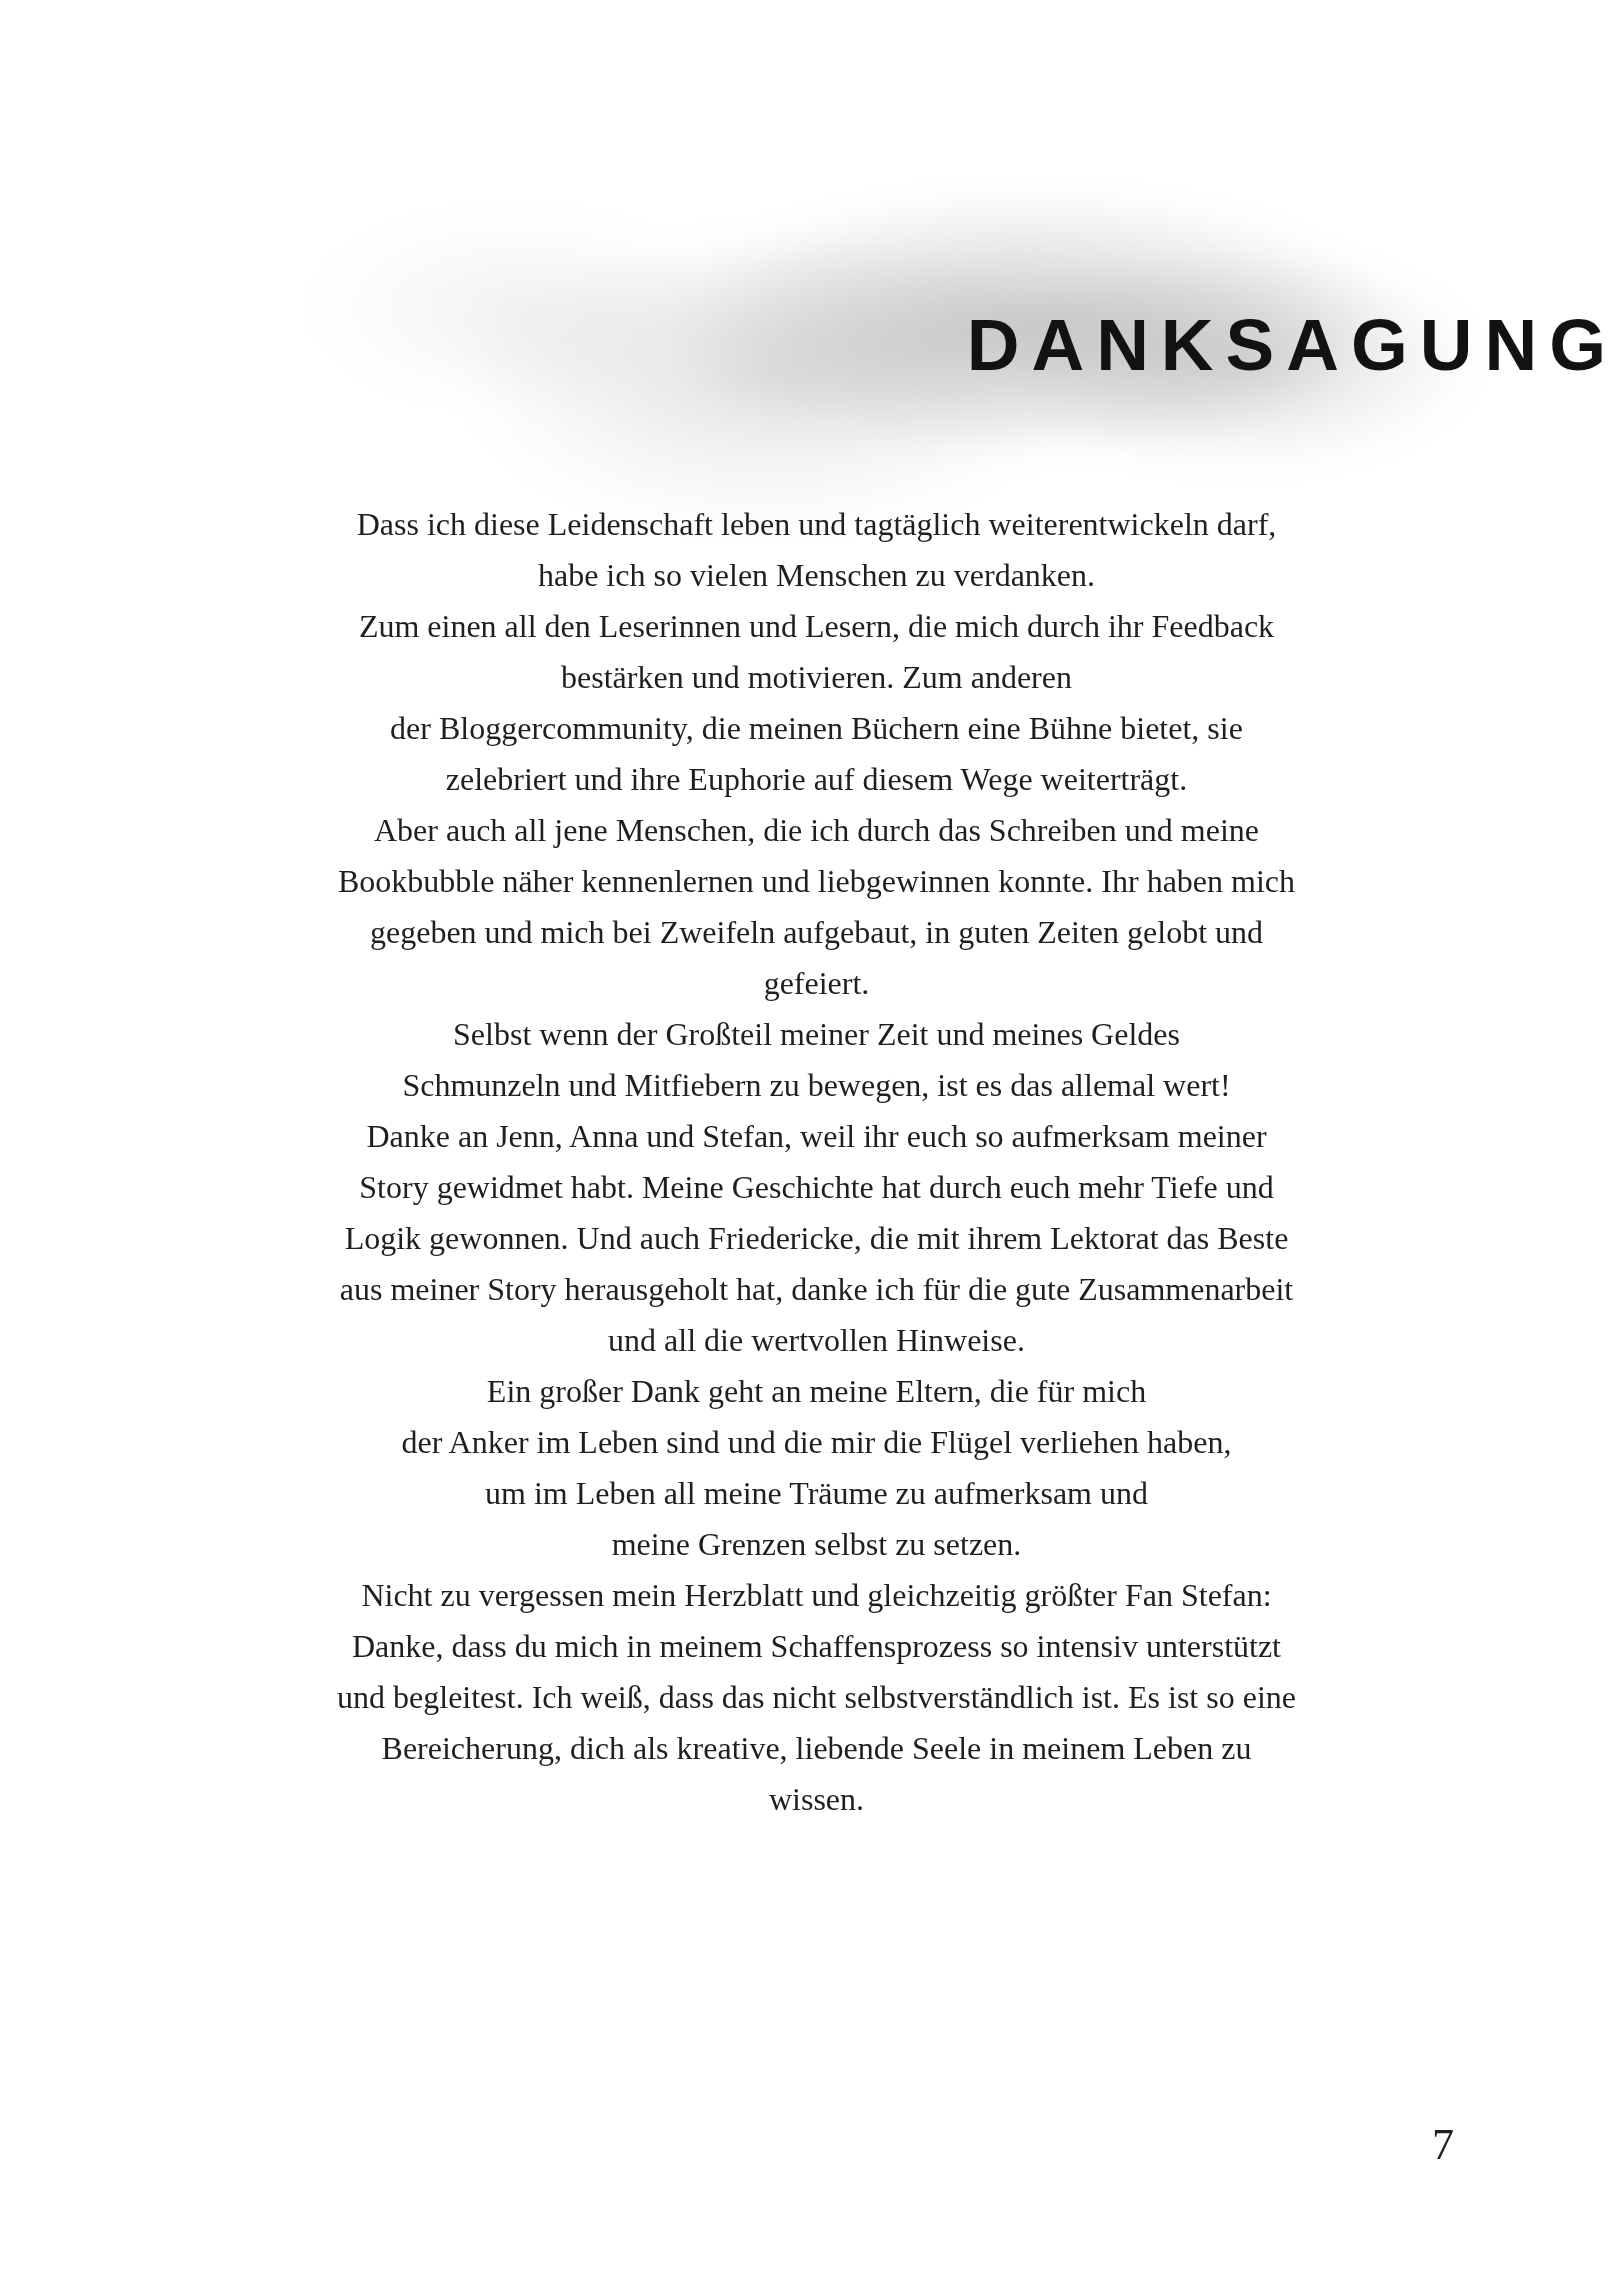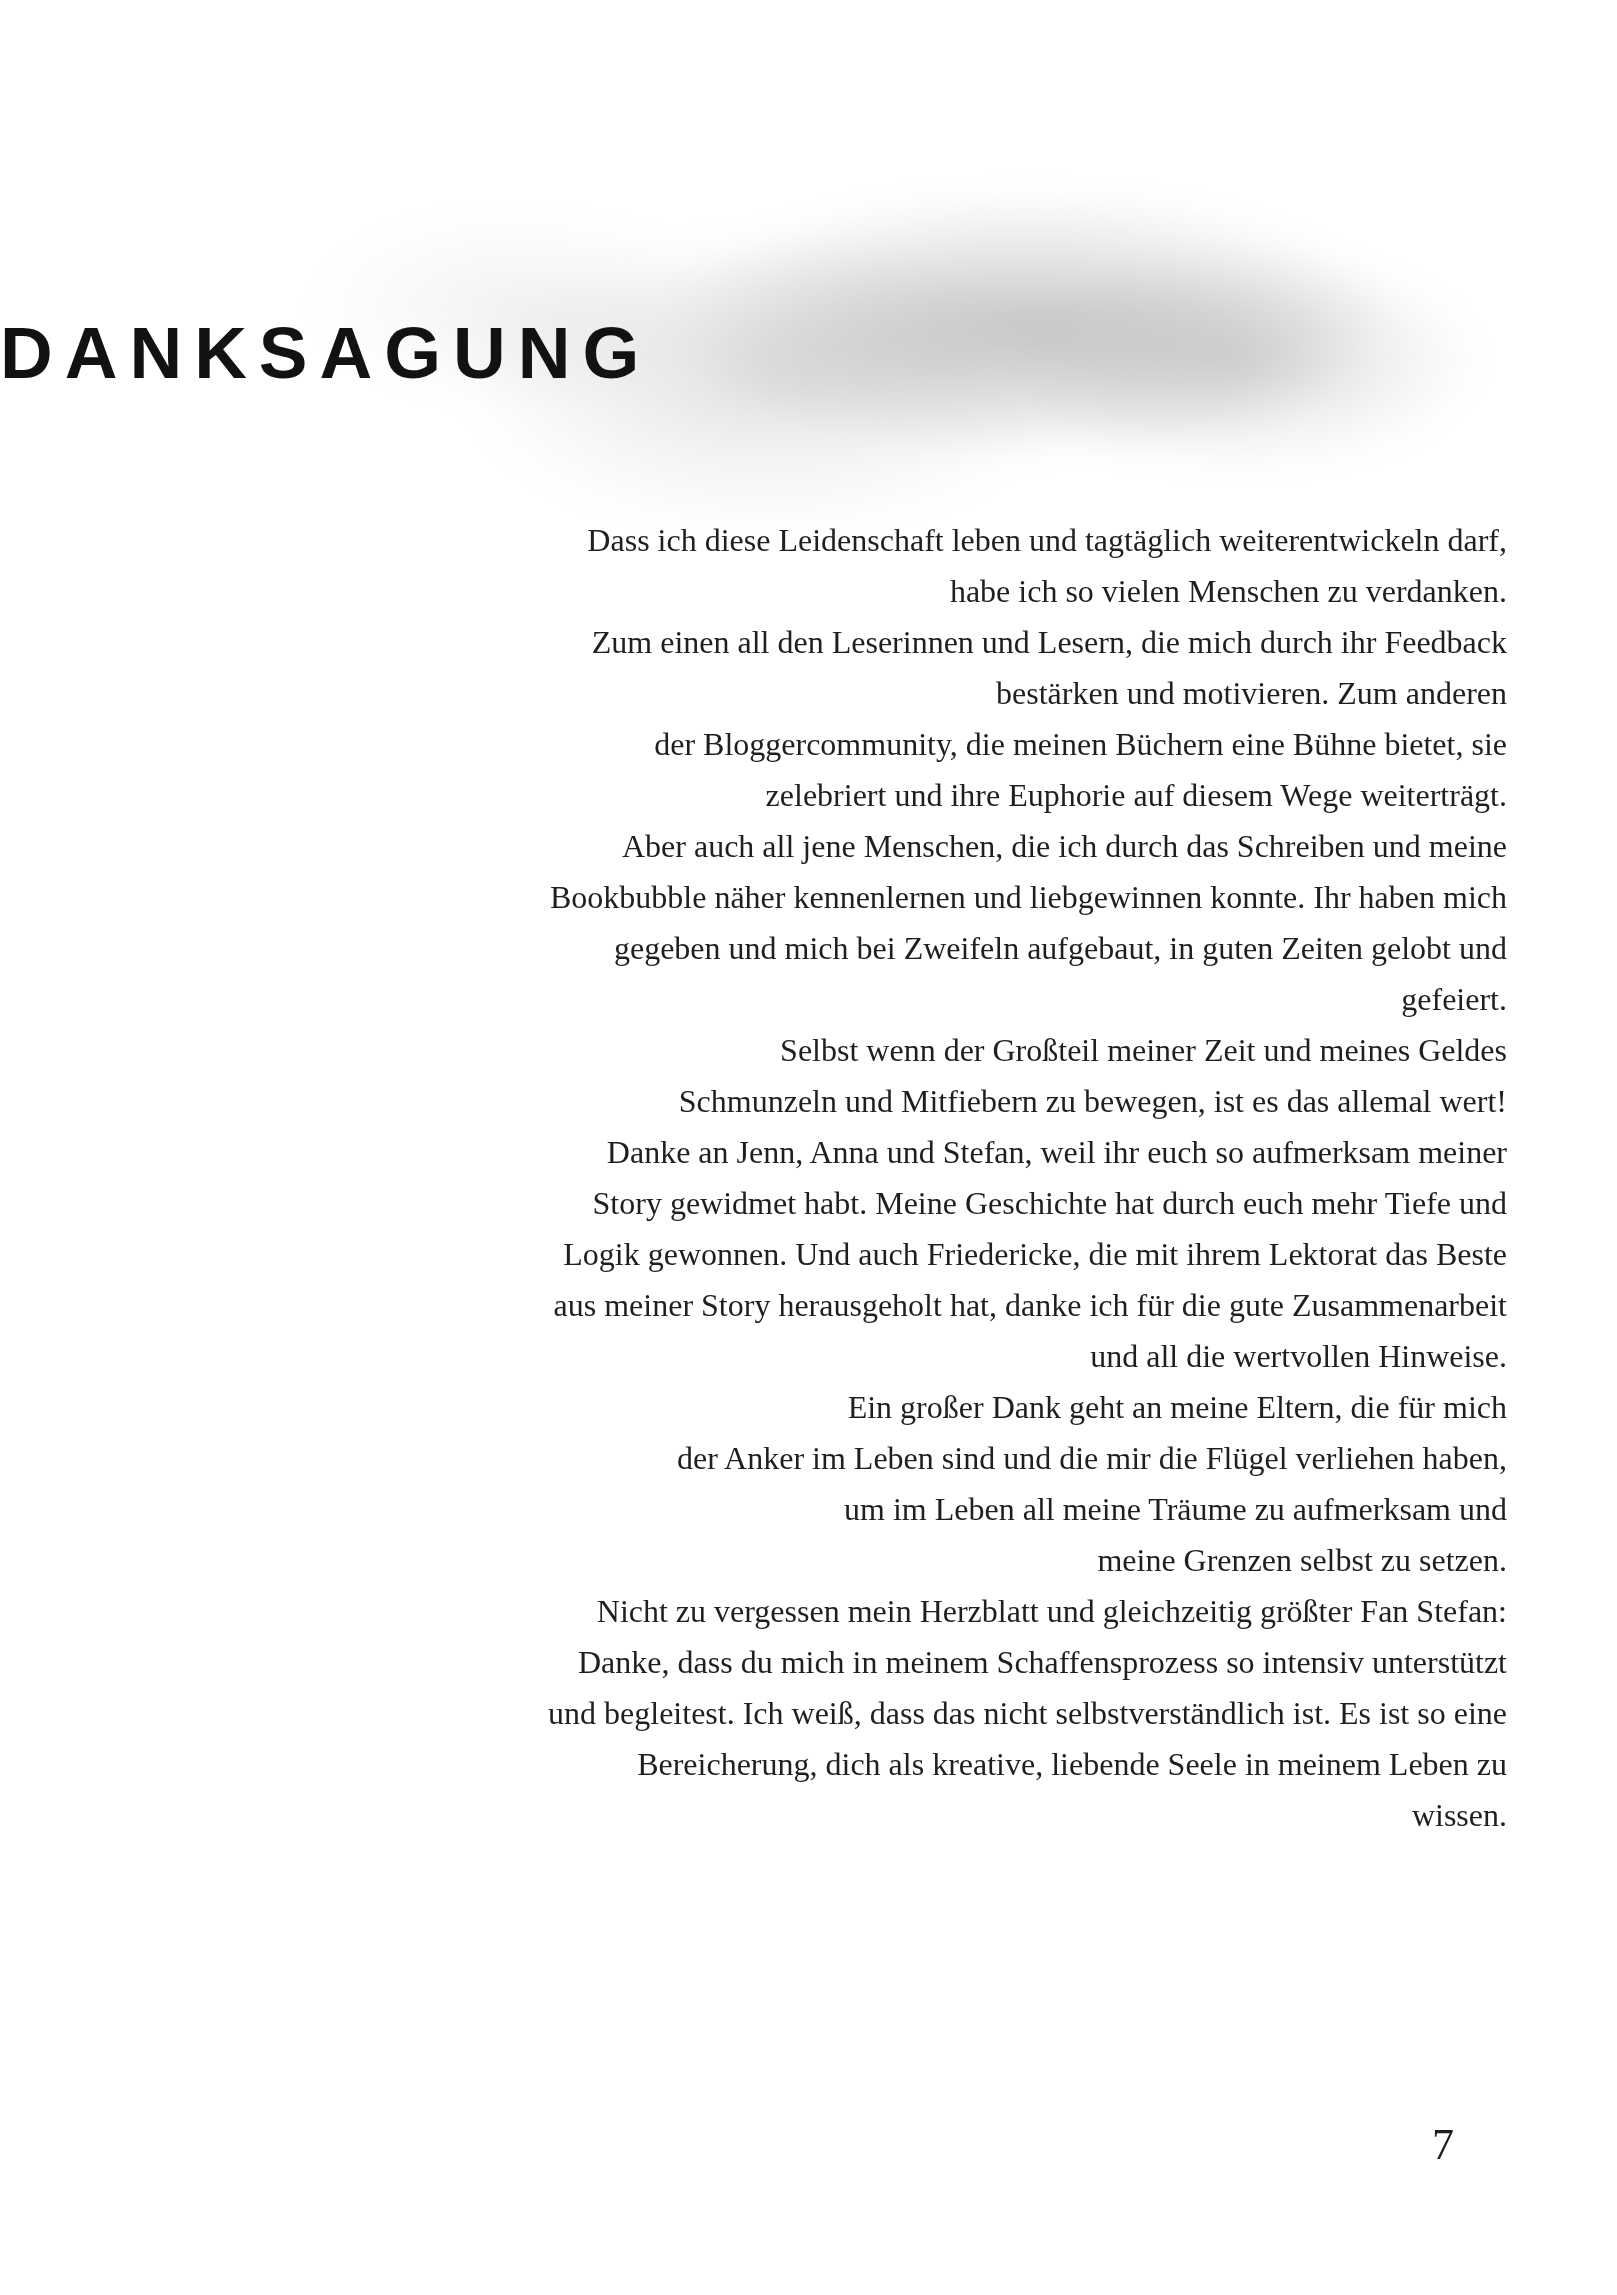--- a/index.html
+++ b/index.html
@@ -32,39 +32,37 @@
       radial-gradient(ellipse 28% 44% at 80% 52%, rgba(105,105,105,0.22), rgba(105,105,105,0) 70%),
       radial-gradient(ellipse 24% 38% at 22% 38%, rgba(150,150,150,0.12), rgba(150,150,150,0) 70%),
       radial-gradient(ellipse 55% 40% at 55% 50%, rgba(140,140,140,0.10), rgba(140,140,140,0) 75%);
     filter: blur(13px);
   }
   .title {
     position: absolute;
     top: 303px;
     left: 0;
     width: 100%;
-    text-align: left;
+    text-align: right;
     font-family: "Liberation Sans", sans-serif;
     font-weight: 700;
     font-size: 73px;
     letter-spacing: 12px;
     color: var(--title);
     text-transform: uppercase;
-    margin-top: 8px;
   }
   .body-text {
     position: absolute;
     top: 499px;
     left: 111px;
-    right: 111px;
-    text-align: right;
+    right: 96px;
+    text-align: center;
     font-size: 32px;
     line-height: 51px;
     color: var(--text);
-    margin-top: 16px;
   }
   .line { white-space: nowrap; }
   .page-number {
     position: absolute;
     right: 164px;
     bottom: 125px;
     font-size: 44px;
     color: var(--text);
   }
 </style>

